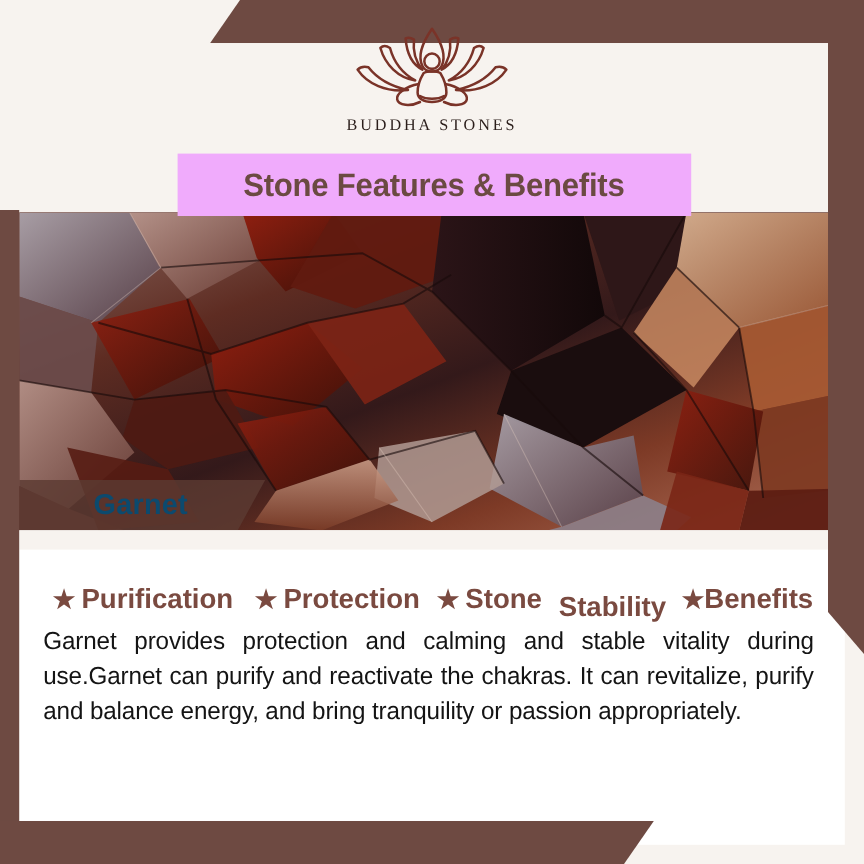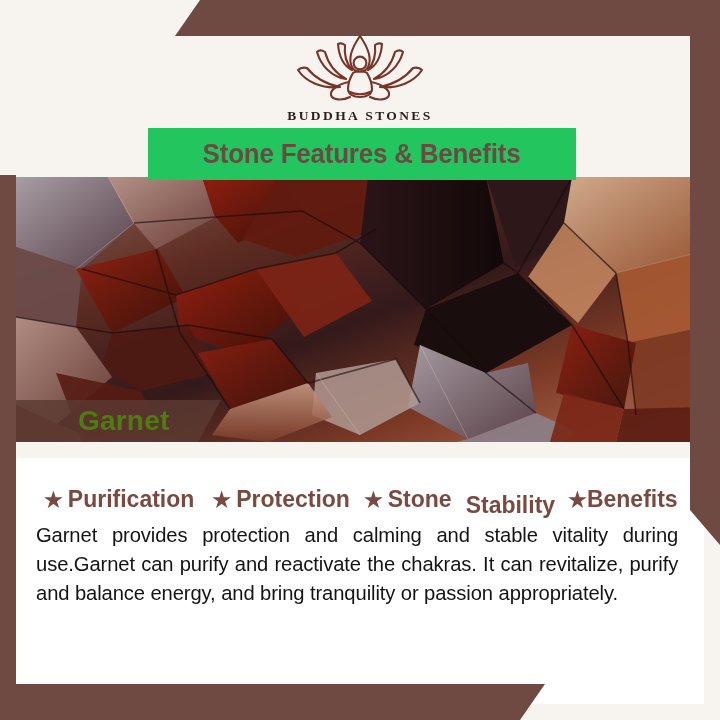--- a/index.html
+++ b/index.html
@@ -45,35 +45,35 @@
     background:#6e4a42;
     clip-path:polygon(0 0, 545px 0, 520px 36px, 0 36px);
     z-index:6;
   }
 
   
   .logo-block{
     position:absolute; left:0; top:0; width:720px; height:128px;
     display:flex; flex-direction:column;
     align-items:center; justify-content:flex-start;
-    padding-top:32px; z-index:5;font-weight:bold;
+    padding-top:20px; z-index:5;
   }
   .logo-mark{ width:140px; height:72px; display:block; }
   .logo-word{
     margin-top:4px;
     font-family:"Liberation Serif", serif;
     font-size:13.5px; letter-spacing:2.4px;
     color:#2a1d1a;
   }
 
   
   .title-banner{
     position:absolute; left:148px; top:128px;
     width:428px; height:52px;
-    background:#22c55e;
+    background:#f0abfc;
     display:flex; align-items:center; justify-content:center;
     z-index:5;
     text-align:center;
   }
   .title-text{
     font-family:"Liberation Sans Narrow","Liberation Sans", sans-serif;
     font-size:27px; font-weight:bold;
     color:#6b4a42;
     letter-spacing:-0.2px;
     transform:scaleX(0.96);
@@ -93,21 +93,21 @@
   .stone-name{
     position:absolute; left:16px; top:400px;
     width:205px; height:42px;
     background:rgba(92,58,50,0.82);
     clip-path:polygon(0 0, 205px 0, 182px 42px, 0 42px);
     display:flex; align-items:center;
     z-index:5;
   }
   .stone-name span{
     margin-left:62px;
-    color:#4d7c0f; font-size:28px; font-weight:bold;
+    color:#0c4a6e; font-size:24px; font-weight:bold;
     letter-spacing:0.2px;
   }
 
   
   .panel{
     position:absolute; left:16px; top:442px;
     width:688px; height:262px;
     background:#ffffff;
     z-index:5;
   }

